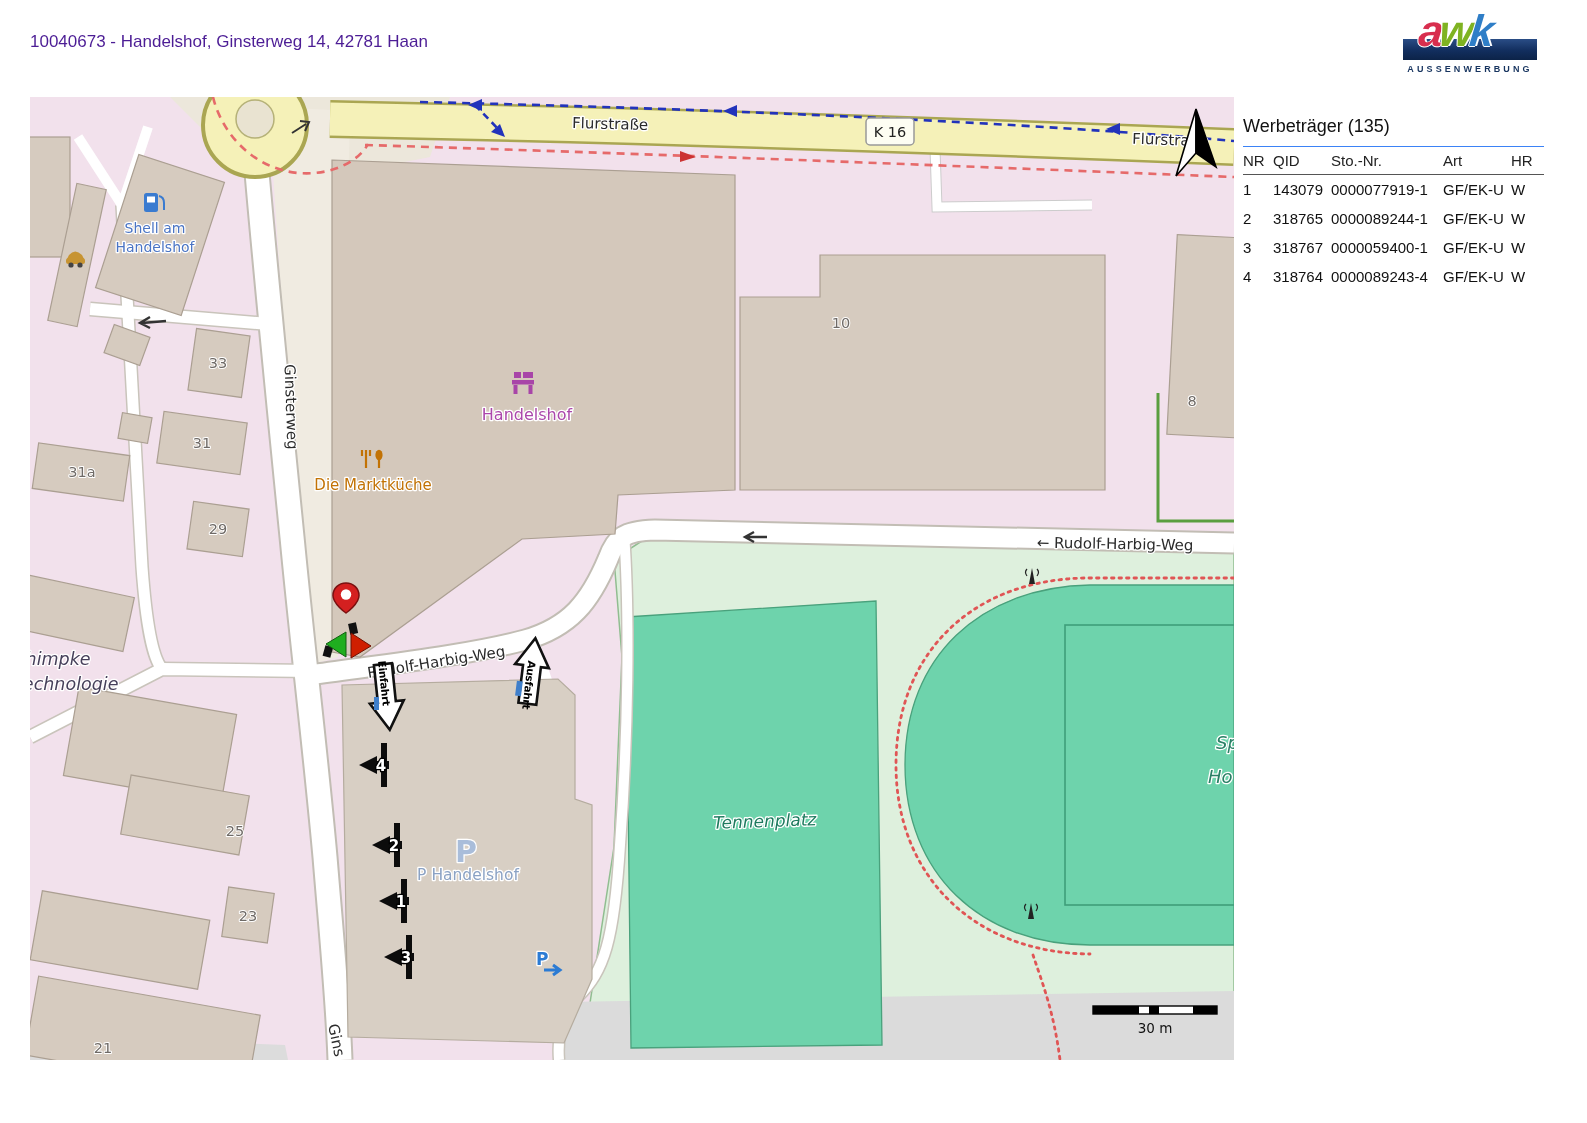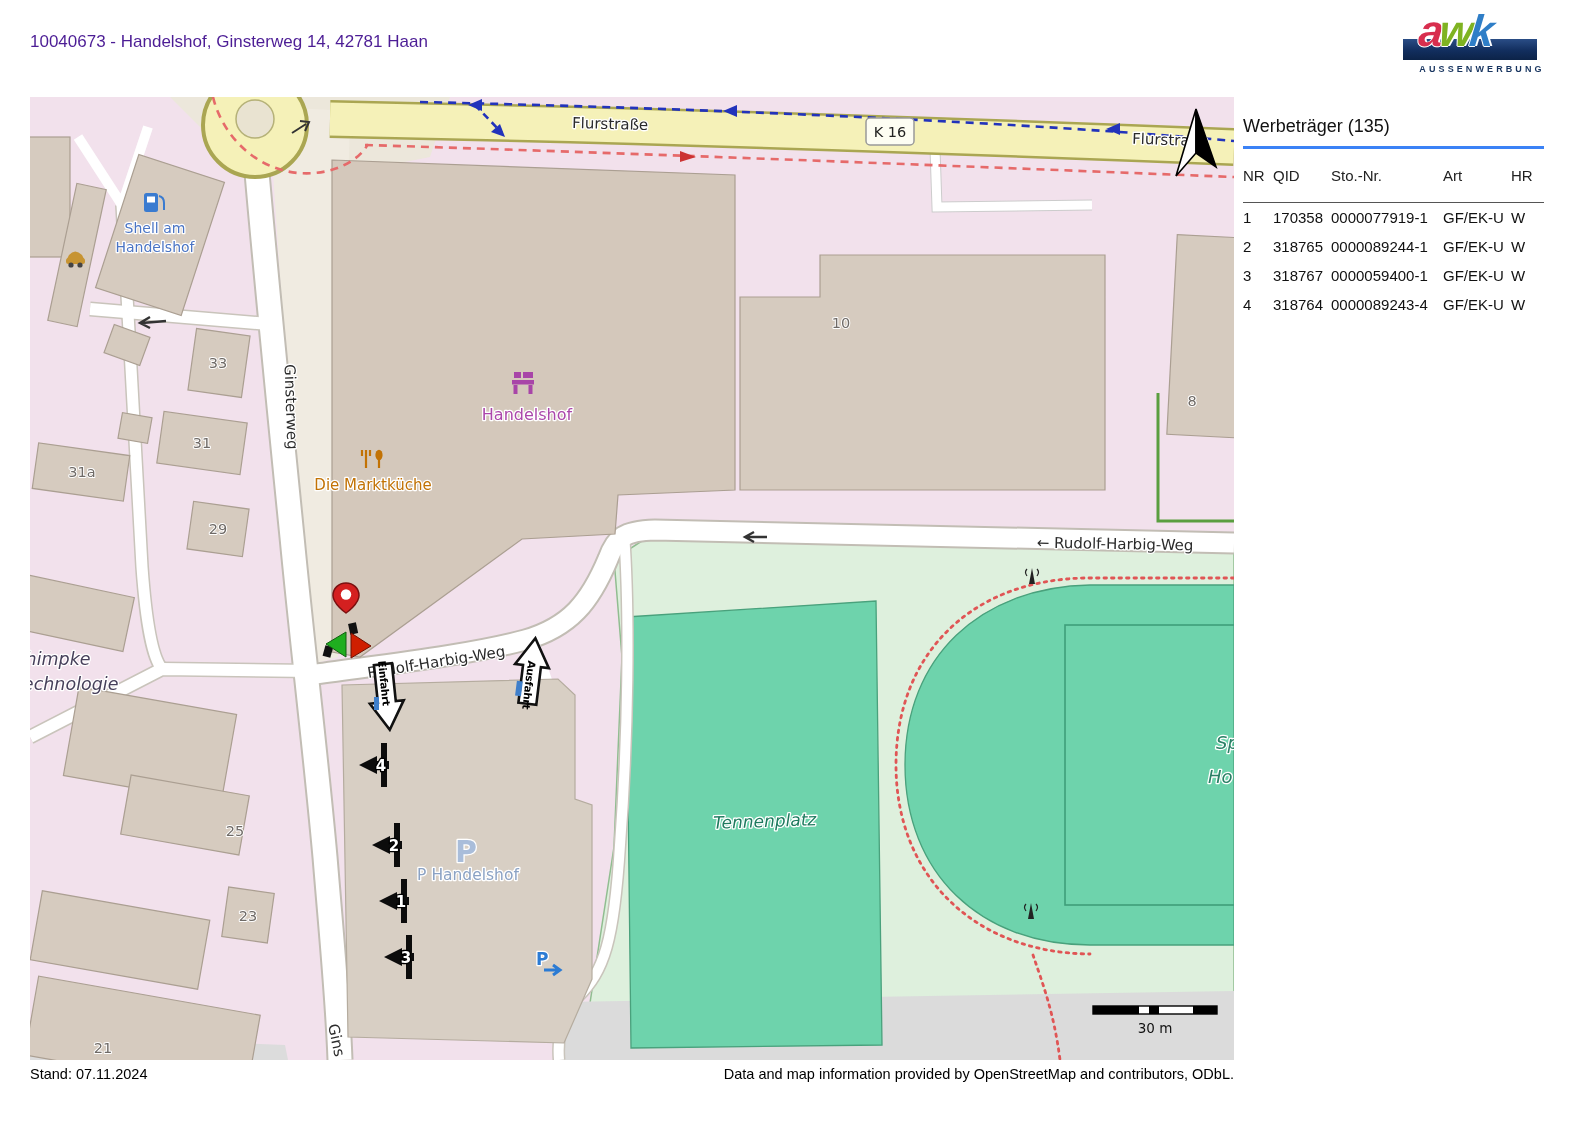--- a/index.html
+++ b/index.html
@@ -10,34 +10,34 @@
   
   .logo{position:absolute;left:1403px;top:12px;width:134px;height:68px;}
   .logo-bar{position:absolute;left:0;top:27px;width:134px;height:21px;background:linear-gradient(180deg,#2a4d86,#122e5e 55%,#0c2348);}
   .logo-word{position:absolute;left:16px;top:-6px;font-size:44px;font-weight:bold;font-style:italic;
              font-family:"Liberation Sans",sans-serif;letter-spacing:-4px;transform:skewX(-6deg);
              text-shadow:2px 0 0 #fff,-1px 0 0 #fff,0 1px 0 #fff;}
   .logo-word .la{color:#d82e4e;}
   .logo-word .lw{color:#7fb322;}
   .logo-word .lk{color:#2f7ec7;}
   .logo-sub{position:absolute;left:0;top:52px;width:134px;text-align:center;font-size:9px;
-            letter-spacing:3.1px;color:#17345f;font-weight:bold;margin-left:12px;}
+            letter-spacing:3.1px;color:#17345f;font-weight:bold;}
   
   .map{position:absolute;left:30px;top:97px;width:1204px;height:963px;overflow:hidden;background:#f2e1ec;}
   .map svg{position:absolute;left:0;top:0;}
   .lbl{font-family:"DejaVu Sans",sans-serif;paint-order:stroke;stroke:#fff;stroke-width:2.6px;stroke-linejoin:round;}
   .street{fill:#2b2b2b;font-size:15px;}
   .hn{fill:#6f6a66;font-size:14.5px;stroke-width:2px;}
   .it{font-style:italic;}
   
   .panel{position:absolute;left:1243px;top:116px;width:308px;font-family:"Liberation Sans",sans-serif;}
   .panel h2{margin:0 0 9px 0;font-size:18px;font-weight:normal;color:#111;}
   .tbl{width:301px;font-size:15px;color:#111;}
   .trow{display:grid;grid-template-columns:30px 58px 112px 68px 33px;align-items:baseline;}
-  .thead{border-top:3px solid #3b82f6;border-bottom:1px solid #555;padding:18px 0;color:#222;}
+  .thead{border-top:1px solid #3b82f6;border-bottom:1px solid #555;padding:5px 0;color:#222;}
   .tbody .trow{padding:6px 0;}
   
   .ftr{position:absolute;left:30px;top:1066px;width:1204px;display:flex;justify-content:space-between;
        font-size:14.5px;color:#000;}
 </style>
 </head>
 <body>
 
 <div class="page">
 
@@ -285,21 +285,21 @@
       <div class="trow thead">
         <span>NR</span>
         <span>QID</span>
         <span>Sto.-Nr.</span>
         <span>Art</span>
         <span>HR</span>
       </div>
       <div class="tbody">
         <div class="trow">
           <span>1</span>
-          <span>170358</span>
+          <span>143079</span>
           <span>0000077919-1</span>
           <span>GF/EK-U</span>
           <span>W</span>
         </div>
         <div class="trow">
           <span>2</span>
           <span>318765</span>
           <span>0000089244-1</span>
           <span>GF/EK-U</span>
           <span>W</span>
@@ -315,18 +315,14 @@
           <span>4</span>
           <span>318764</span>
           <span>0000089243-4</span>
           <span>GF/EK-U</span>
           <span>W</span>
         </div>
       </div>
     </div>
   </div>
 
-  <div class="ftr">
-    <span>Stand: 07.11.2024</span>
-    <span>Data and map information provided by OpenStreetMap and contributors, ODbL.</span>
-  </div>
 
 </div>
 
 </body></html>

